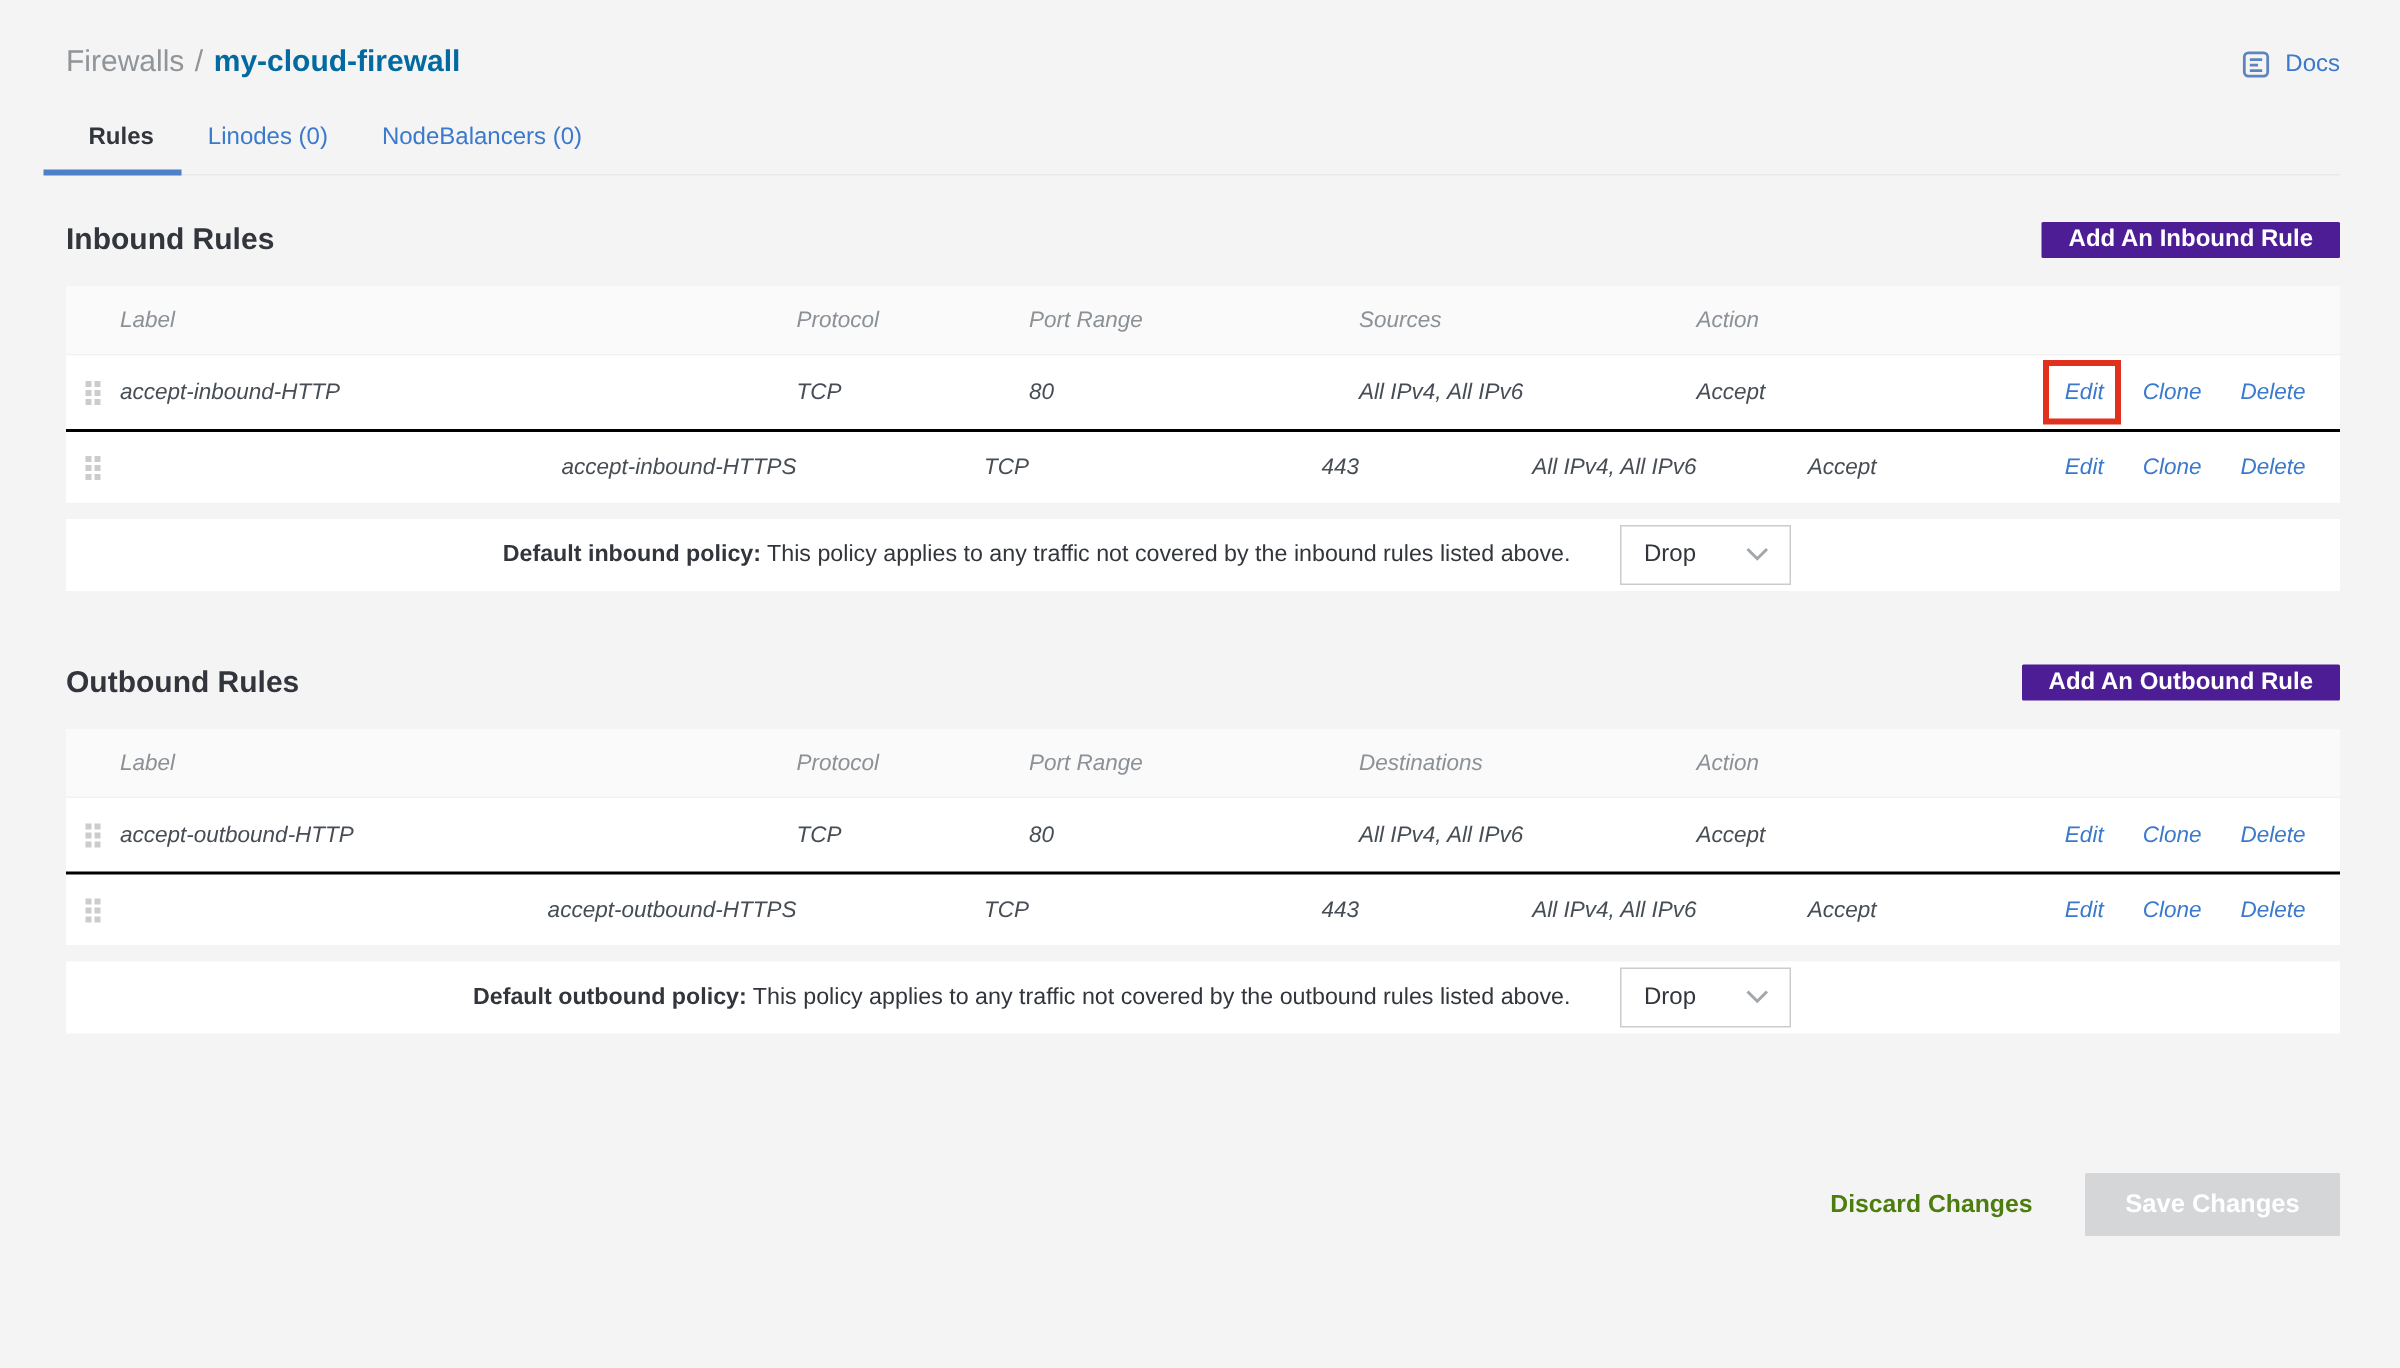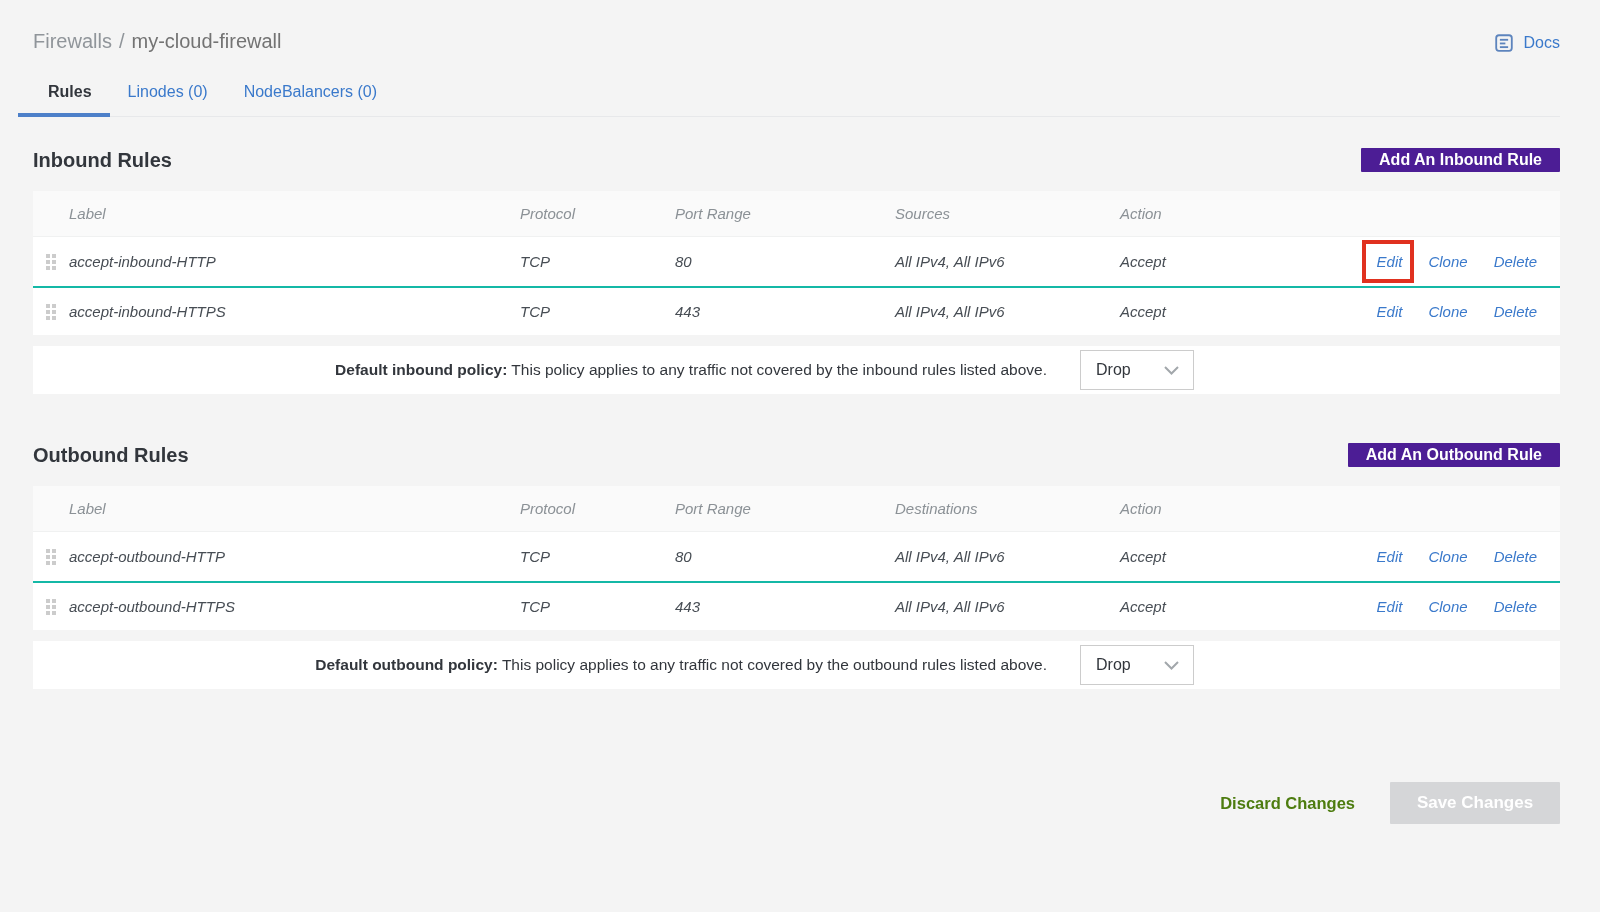--- a/index.html
+++ b/index.html
@@ -3,29 +3,29 @@
 <meta charset="utf-8">
 <style>
   * { box-sizing: border-box; margin: 0; padding: 0; }
   html, body { width: 1600px; height: 912px; }
   body {
     background: #f4f4f4;
     font-family: "Liberation Sans", sans-serif;
     color: #32363c;
     overflow: hidden;
   }
-  .page { padding: 30px 40px 0 33px; }
+  .page { padding: 30px 40px 0 44px; }
 
   
   .topbar { display: flex; justify-content: space-between; align-items: flex-start; }
   .breadcrumb { font-size: 20px; display: flex; gap: 7px; align-items: baseline; }
   .crumb-root, .crumb-sep { color: #9094                                  ; }
   .crumb-root { color: #90959a; cursor: pointer; }
   .crumb-sep  { color: #90959a; }
-  .crumb-current { color: #737373; font-weight: normal; text-align: right; }
+  .crumb-current { color: #0369a1; font-weight: bold; text-align: right; }
   .docs-link { display: flex; align-items: center; gap: 9px; color: #3a79cb; font-size: 16px; cursor: pointer; margin-top: 2px; }
   .docs-link svg { display: block; }
 
   
   .tabs { display: flex; margin-top: 29px; border-bottom: 1px solid #e7e8ea; }
   .tab { position: relative; padding: 0 18px 15px; font-size: 16px; color: #3a79cb; cursor: pointer; }
   .tab:first-child { padding-left: 15px; margin-left: 0; }
   .tab.active { color: #32363c; font-weight: bold; }
   .tab.active::after {
     content: ""; position: absolute; left: -15px; right: 0; bottom: -1px;
@@ -45,21 +45,21 @@
   
   .rules-table { background: #ffffff; }
   .thead, .row {
     display: grid;
     grid-template-columns: 36px 451px 155px 220px 225px 120px 1fr;
     align-items: center;
     font-style: italic;
   }
   .thead { height: 46px; background: #fafafa; color: #8b9196; font-size: 15px; border-bottom: 1px solid #f0f1f1; }
   .row { height: 49px; background: #ffffff; font-size: 15px; color: #474d54; }
-  .row + .row { border-top: 2px solid #14b8a6; }
+  .row + .row { border-top: 2px solid #000000; text-align: right; }
   .cell-handle { display: flex; justify-content: center; cursor: grab; }
   .drag-dots { display: grid; grid-template-columns: repeat(2, 4px); grid-auto-rows: 4px; gap: 2px; }
   .drag-dots i { background: #cccccc; display: block; }
   .cell-links { display: flex; justify-content: flex-end; gap: 26px; padding-right: 23px; }
   .cell-links a { color: #3a79cb; cursor: pointer; text-decoration: none; }
 
   
   .ann-wrap { position: relative; display: inline-block; }
   .ann-wrap::before {
     content: ""; position: absolute; top: -13px; bottom: -13px; left: -15px; right: -12px;

